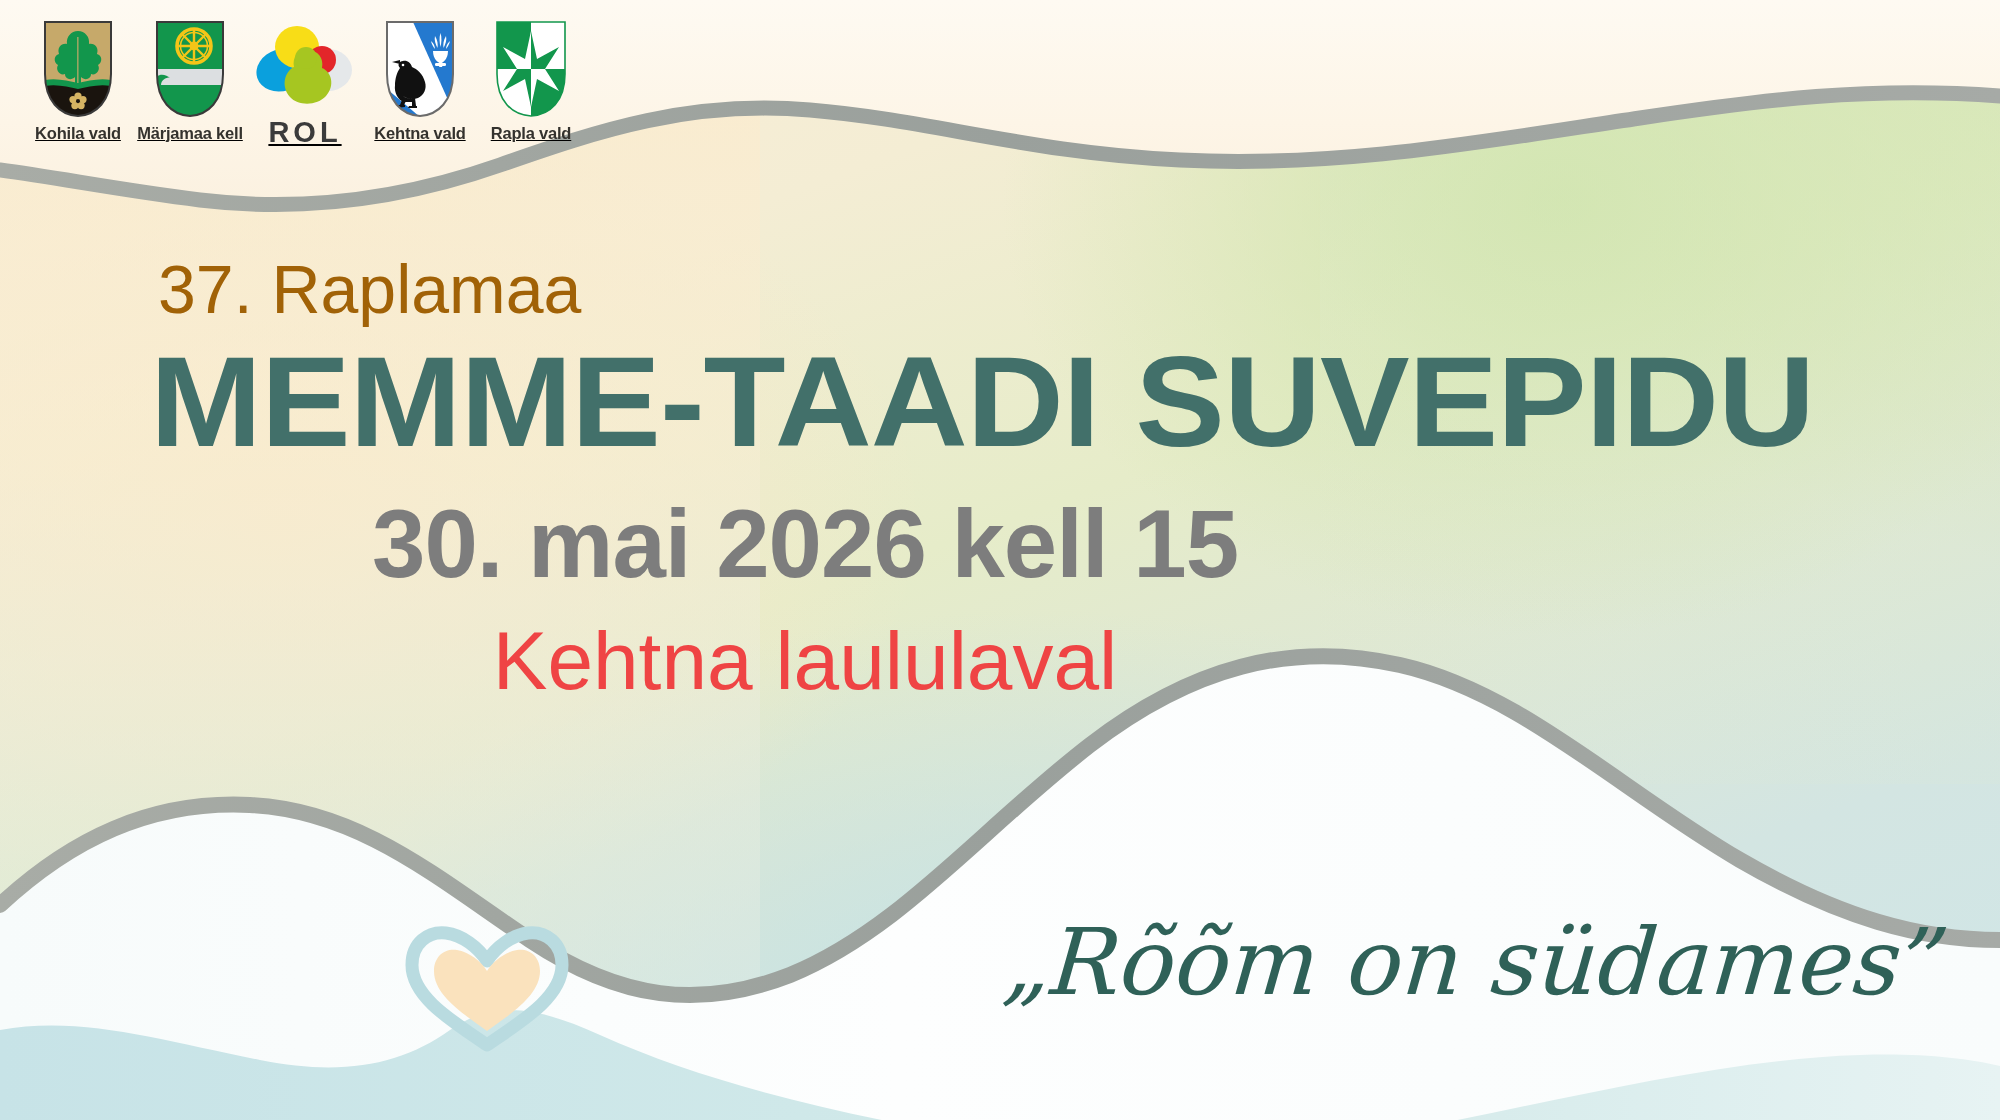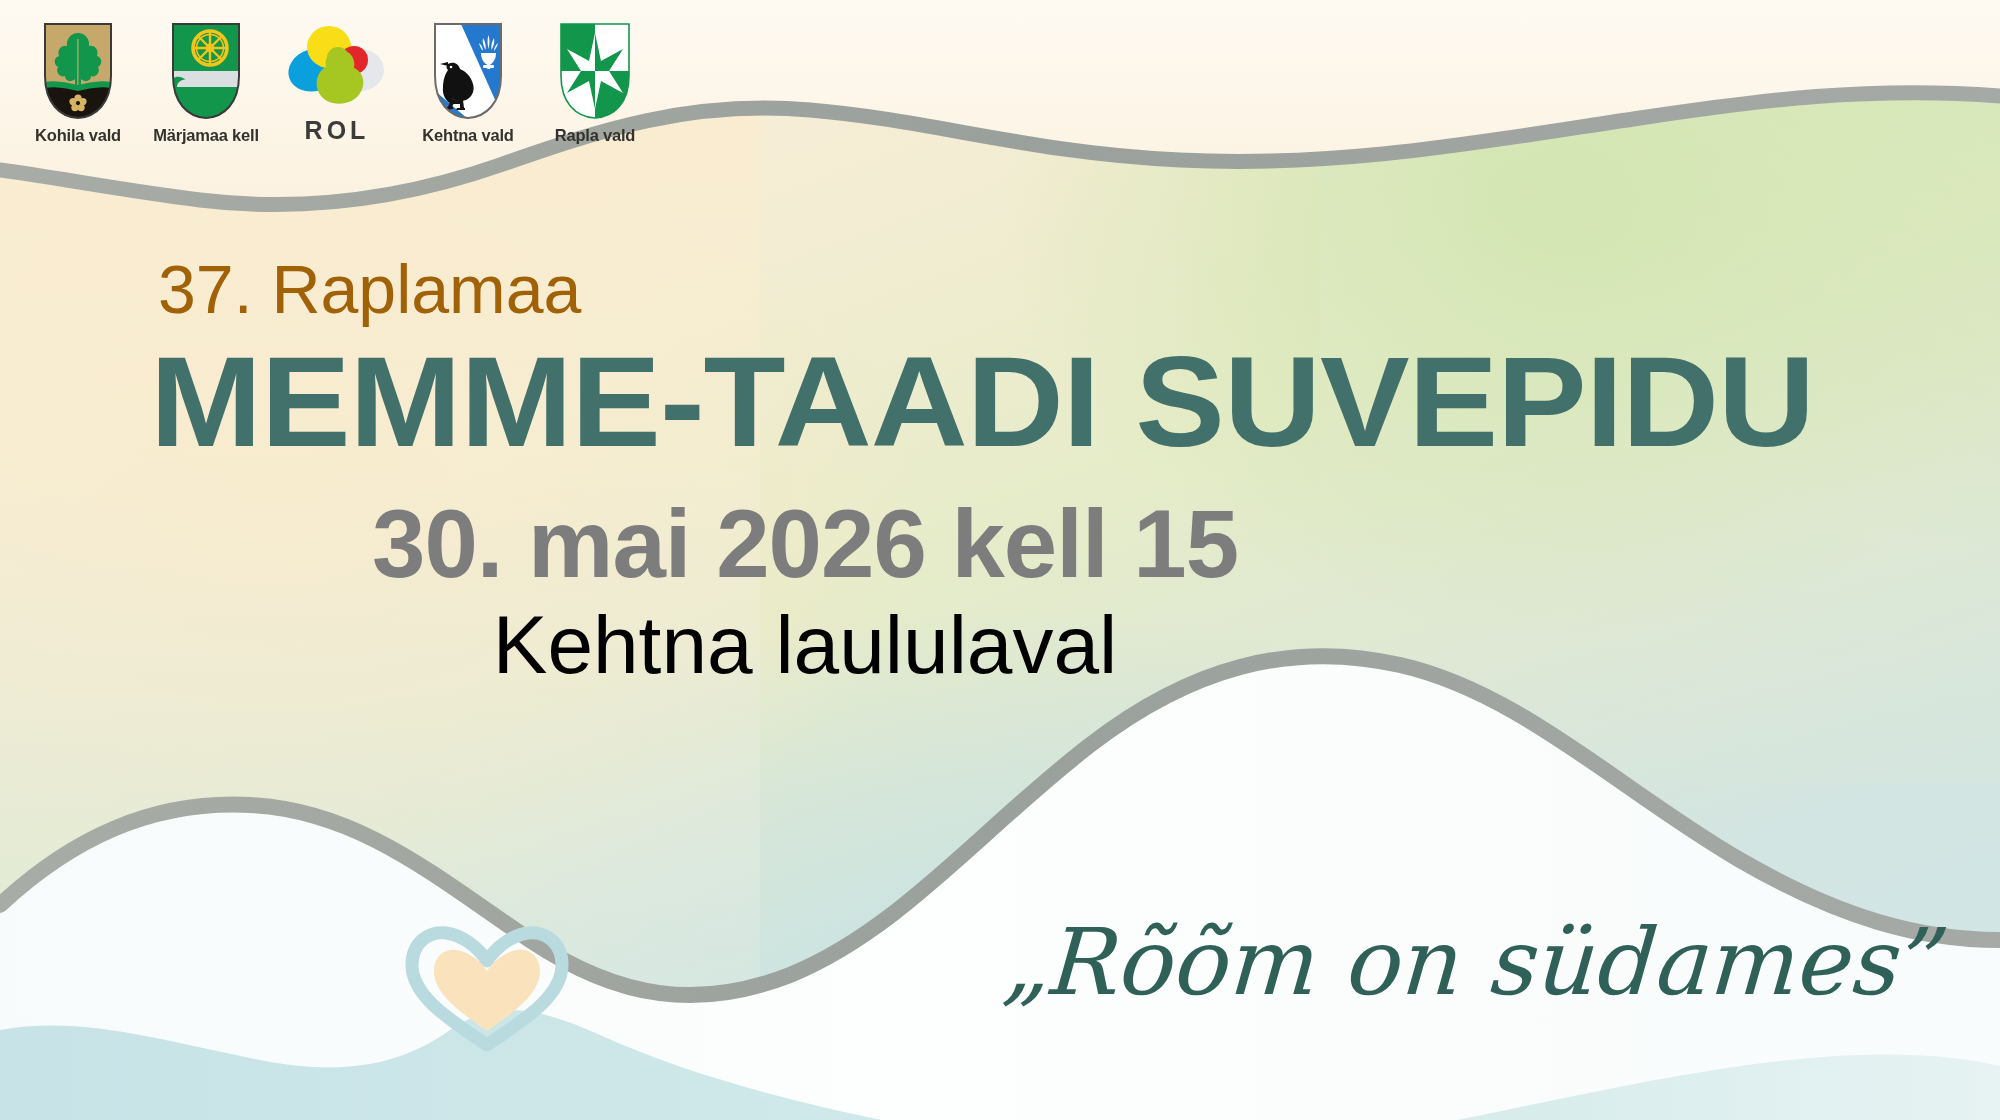--- a/index.html
+++ b/index.html
@@ -36,35 +36,35 @@
   
   .wave-layer { position:absolute; inset:0; width:2000px; height:1120px; }
 
   
   .header-band {
     position:absolute; left:0; top:0; width:900px; height:150px;
     z-index:6;
   }
   .crest-row {
     position:absolute; left:22px; top:12px;
-    display:flex; align-items:flex-end; gap:16px;
+    display:flex; align-items:center; gap:0px;text-decoration:underline;
   }
   .crest-cell {
     width:auto; display:flex; flex-direction:column; align-items:center;
   }
   .crest-art { height:100px; display:flex; align-items:center; justify-content:center; }
   .crest-label {
     margin-top:5px;
     font-family:"Liberation Sans", sans-serif;
     font-size:16.5px; font-weight:700; color:#34322e;
     letter-spacing:-0.2px; white-space:nowrap;
   }
   .rol-word {
     font-family:"Liberation Sans", sans-serif;
-    font-size:25px; font-weight:700; color:#3b3b3b;
+    font-size:29px; font-weight:700; color:#3b3b3b;
     letter-spacing:4px; margin-top:4px;
   }
 
   
   .text-block {
     position:absolute; left:0; top:255px; width:1880px;
     z-index:7; text-align:left;
   }
   .line-kicker {
     font-family:"Liberation Sans", sans-serif;
@@ -95,23 +95,23 @@
     letter-spacing:-1px;
     line-height:1.05;
     margin-top:26px;
     text-align:center;
     padding-right:270px;
   }
   .line-place {
     font-family:"Liberation Sans", sans-serif;
     font-weight:400;
     font-size:82px;
-    color:#000000;
+    color:#ef4444;
     line-height:1.05;
-    margin-top:8px;
+    margin-top:24px;
     text-align:center;
     padding-right:270px;
   }
 
   
   .slogan {
     position:absolute; right:52px; bottom:104px;
     z-index:8;
     font-family:"DejaVu Serif", serif;
     font-style:italic;

